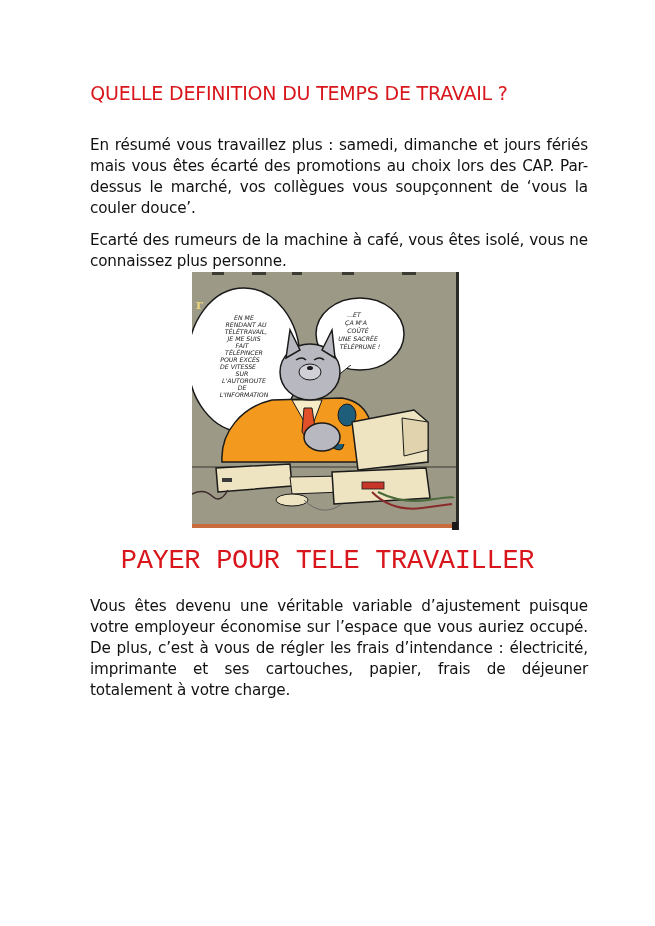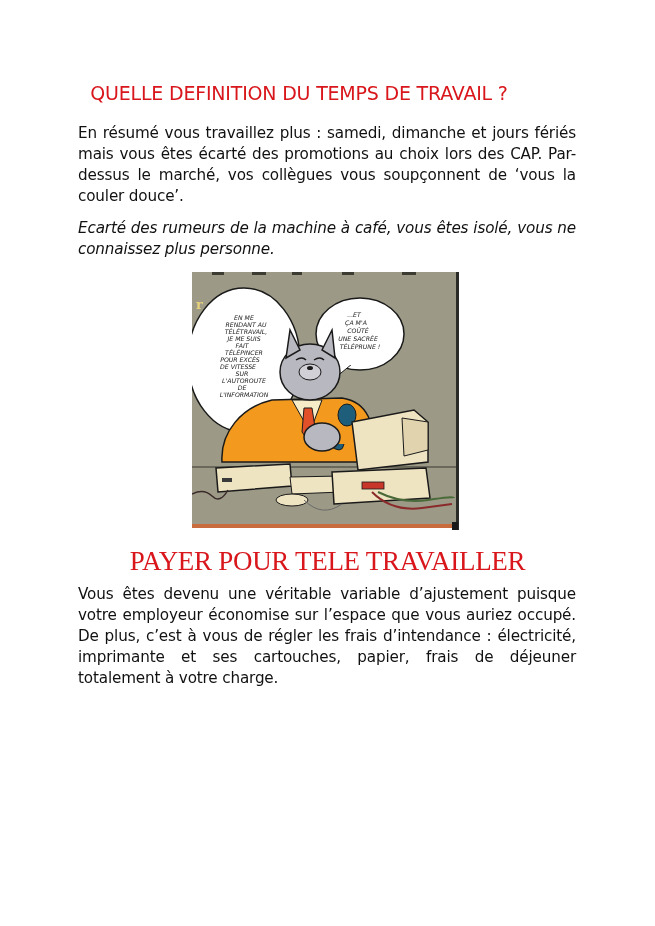--- a/index.html
+++ b/index.html
@@ -26,46 +26,46 @@
       font-size: 19px;
       letter-spacing: -0.2px;
       line-height: 26px;
       margin: 0;
       font-weight: normal;
     }
     .para {
       position: absolute;
       left: 78px;
       width: 498px;
-      margin: 0;
+      margin: 12px;
       font-size: 15.2px;
       line-height: 21px;
       text-align: justify;
       letter-spacing: -0.15px;
     }
     #p1 { top: 123px; }
-    #p2 { top: 218px; font-style: italic; }
+    #p2 { top: 218px; }
     .cartoon {
       position: absolute;
       left: 192px;
       top: 272px;
       width: 270px;
       height: 258px;
       background: #9c9a86;
       overflow: hidden;
     }
     .cartoon svg { display: block; }
     .heading2 {
       position: absolute;
       left: 0;
       width: 655px;
       top: 543px;
       text-align: center;
       color: #d8161b;
-      font-family: Liberation Serif, serif;
+      font-family: Liberation Mono, monospace;
       font-size: 27px;
       letter-spacing: -0.3px;
       line-height: 36px;
       margin: 0;
       font-weight: normal;
     }
     #p3 { top: 584px; }
   </style>
 </head>
 <body>

